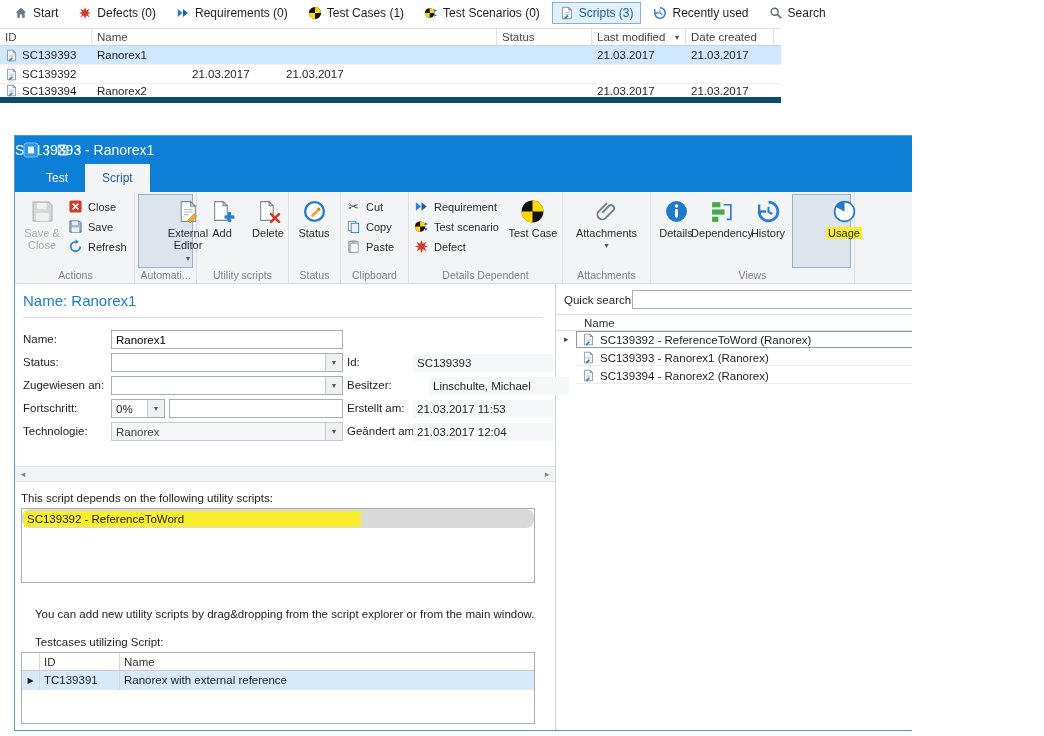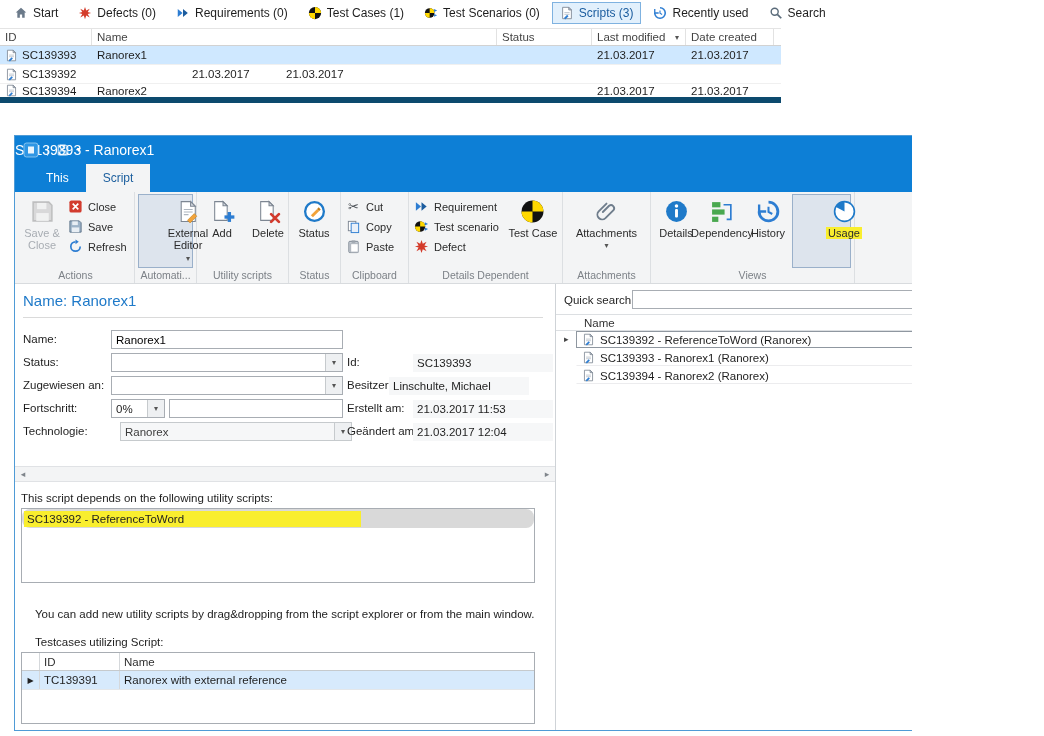--- a/index.html
+++ b/index.html
@@ -64,21 +64,21 @@
   .left-panel { width:541px; position:relative; border-right:1px solid #cfd3d7; flex:none; }
   .right-panel { flex:1; position:relative; }
 
   .heading { position:absolute; left:8px; top:8px; font-size:15px; color:#1f7ac9; }
   .hline { position:absolute; left:8px; right:12px; top:33px; border-top:1px solid #dadada; }
   .flabel { position:absolute; font-size:11.5px; }
   .tinput { position:absolute; height:19px; border:1px solid #a8adb3; font-size:11.5px; padding:0 4px; font-family:inherit; background:#fff; }
   .combo { position:absolute; height:19px; border:1px solid #a8adb3; background:#fff; display:flex; }
   .combo .txt { flex:1; font-size:11.5px; display:flex; align-items:center; padding-left:4px; overflow:hidden; }
   .combo .btn { width:17px; background:#eef0f2; border-left:1px solid #c6cacd; display:flex; align-items:center; justify-content:center; color:#555; font-size:8px; flex:none; }
-  .combo.disabled { background:#f6f7f8; border-color:#c6cacd; color:#3c3c3c;margin-left:9px; }
+  .combo.disabled { background:#f6f7f8; border-color:#c6cacd; color:#3c3c3c; }
   .ro { position:absolute; height:18px; background:#f6f7f8; font-size:11.5px; display:flex; align-items:center; padding:0 4px; }
 
   .hscroll { position:absolute; left:0; top:182px; width:540px; height:16px; background:#f3f4f5; border-top:1px solid #e0e2e5; border-bottom:1px solid #e0e2e5; }
   .hs-arrow { position:absolute; top:0; width:16px; height:14px; display:flex; align-items:center; justify-content:center; color:#7f858b; font-size:9px; }
   .hs-left { left:0; } .hs-right { right:0; }
 
   .dep-caption { position:absolute; left:6px; top:208px; font-size:11.5px; }
   .listbox { position:absolute; left:6px; top:224px; width:514px; height:75px; border:1px solid #a8adb3; background:#fff; }
   .list-item { height:19px; background:#d9d9d9; display:flex; align-items:center; padding-left:2px; font-size:11.5px;border-radius:8px; }
   .list-item .hl-wide { background:#f9ee2e; width:337px; padding:2px 3px; overflow:hidden; white-space:nowrap; }
@@ -365,21 +365,21 @@
       </div>
       <div class="win-title">SC139393 - Ranorex1</div>
       <div class="win-btns">
         <span>–</span>
         <span>□</span>
         <span style="font-size:14px;">×</span>
       </div>
     </div>
 
     <div class="rtabs">
-      <div class="rtab">This</div>
+      <div class="rtab">Test</div>
       <div class="rtab active">Script</div>
     </div>
 
     <div class="ribbon">
 
       <div class="rgroup" style="width:118px">
         <div class="rgroup-body">
           <div class="rbig disabled">
             <svg>
                 <use href="#sym-floppy"></use>
@@ -570,21 +570,21 @@
         </div>
         <span class="flabel" style="left:332px;top:72px">Id:</span>
         <div class="ro" style="left:398px;top:70px;width:140px">SC139393</div>
 
         <span class="flabel" style="left:8px;top:95px">Zugewiesen an:</span>
         <div class="combo" style="left:96px;top:92px;width:232px">
           <span class="txt"></span>
             <span class="btn">▾</span>
         </div>
         <span class="flabel" style="left:332px;top:95px">Besitzer:</span>
-        <div class="ro" style="left:374px;top:93px;width:140px">Linschulte, Michael</div>
+        <div class="ro" style="left:414px;top:93px;width:140px">Linschulte, Michael</div>
 
         <span class="flabel" style="left:8px;top:118px">Fortschritt:</span>
         <div class="combo" style="left:96px;top:115px;width:54px">
           <span class="txt">0%</span>
             <span class="btn">▾</span>
         </div>
         <input class="tinput" style="left: 154px; top: 115px; width: 174px;" value="">
         <span class="flabel" style="left:332px;top:118px">Erstellt am:</span>
         <div class="ro" style="left:398px;top:116px;width:140px">21.03.2017 11:53</div>
 

